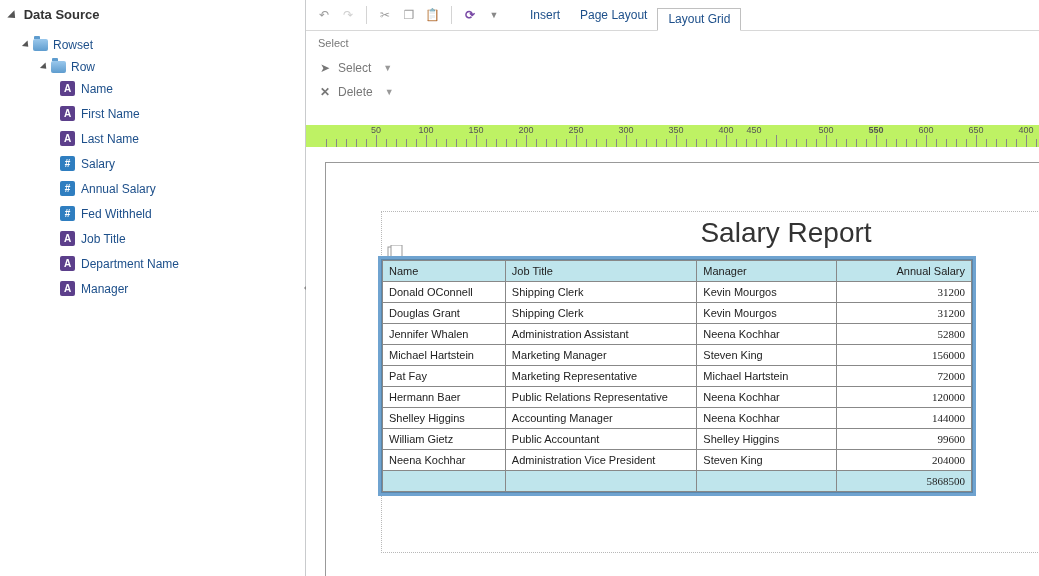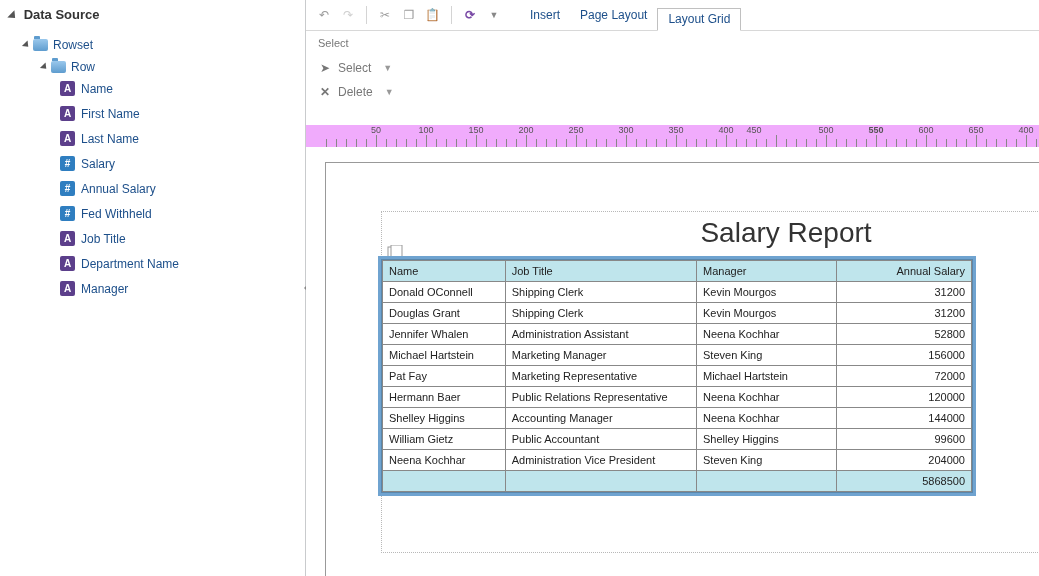--- a/index.html
+++ b/index.html
@@ -33,40 +33,40 @@
 .arcicon{color:#7a4aa6;font-weight:bold;}
 
 
 .selstrip{height:94px;border-bottom:1px solid #c0c0c0;padding:4px 10px;}
 .sellbl{color:#777;font-size:11px;padding:2px 2px 6px 2px;}
 .selbtn{display:flex;align-items:center;height:22px;color:#777;margin:2px 0;}
 .selbtn .ic{width:18px;text-align:center;margin-right:4px;}
 .selbtn .dd{margin-left:12px;color:#999;font-size:9px;}
 
 
-.ruler-wrap{position:absolute;top:125px;left:0;right:0;bottom:0;overflow:hidden;background:#f0abfc;}
+.ruler-wrap{position:absolute;top:125px;left:0;right:0;bottom:0;overflow:hidden;background:#bef264;}
 .ruler{height:22px;border-bottom:1px solid #b8b8b8;position:relative;font-size:9px;color:#555;}
 .ruler .tick{position:absolute;top:10px;width:1px;height:12px;background:#888;}
 .ruler .tick.small{top:14px;height:8px;}
 .ruler .num{position:absolute;top:0;transform:translateX(-50%);}
 
 
 .canvas{position:absolute;top:22px;left:0;right:0;bottom:0;overflow:auto;background:#fff;}
 .page-edge{position:absolute;top:16px;left:20px;width:960px;height:540px;background:#fff;box-shadow:0 0 0 1px #999;}
 .grid-dot{position:absolute;top:48px;left:55px;right:20px;height:340px;border:1px dotted #b8b8b8;}
 .doc-icon{position:absolute;top:82px;left:60px;width:18px;height:18px;color:#888;}
 
 
 .title{position:absolute;top:54px;left:0;right:40px;text-align:center;font-size:28px;font-family:Arial,sans-serif;color:#333;}
 .rpt-wrap{position:absolute;top:96px;left:55px;width:590px;border:1px solid #5a87ab;outline:3px solid #6fa3d0;outline-offset:0;}
 .rpt{width:100%;border-collapse:collapse;font-size:11px;}
 .rpt th{background:#bfe5ec;border:1px solid #888;padding:4px 6px;font-weight:normal;text-align:left;color:#222;}
 .rpt th.num{text-align:right;}
 .rpt td{border:1px solid #888;padding:4px 6px;color:#222;background:#fff;}
-.rpt td.num{text-align:right;}
+.rpt td.num{text-align:right;font-family:Liberation Serif, serif;}
 .rpt tr.total td{background:#bfe5ec;font-weight:normal;}
 
 
 .splitter{position:absolute;top:50%;left:305px;width:7px;height:30px;transform:translateY(-50%);}
 .splitter:before{content:"";position:absolute;left:-1px;top:10px;border-top:5px solid transparent;border-bottom:5px solid transparent;border-right:5px solid #888;}
 </style>
 </head>
 <body>
 
 <div class="left-panel">

